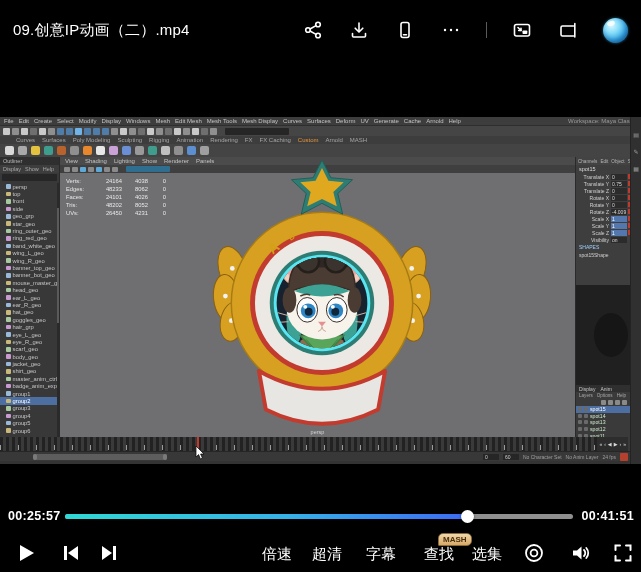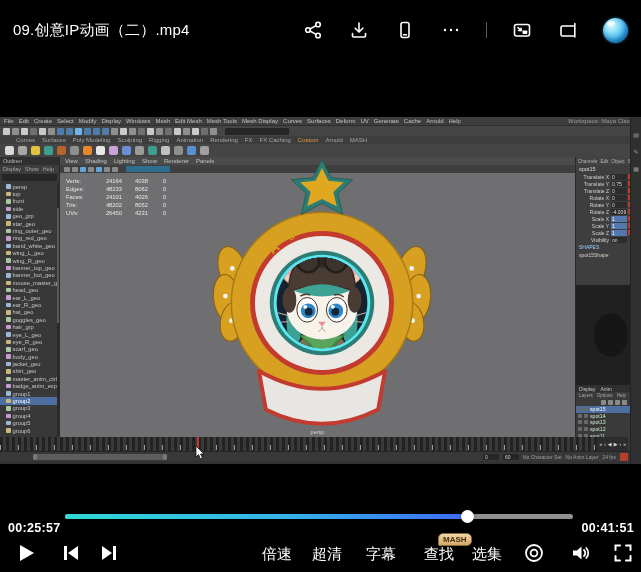--- a/index.html
+++ b/index.html
@@ -101,21 +101,21 @@
   .range-right { position:absolute; right:14px; top:1px; height:8px; display:flex; gap:4px; align-items:center; color:#9f9f9f; font-size:5px; }
   .rr-field { width:16px; height:6px; background:#262626; color:#cfcfcf; padding-left:2px; line-height:6px; }
   .anim-pref-btn { position:absolute; right:2px; top:1px; width:8px; height:8px; background:#b5402e; border-radius:1px; }
   .cmdline { position:absolute; left:0; top:344px; width:630px; height:3px; background:#333; }
 
   
   .cursor { position:absolute; left:195px; top:446px; z-index:40; }
 
   
   .progress-row { position:absolute; left:0; top:505px; width:100%; height:22px; }
-  .time { position:absolute; top:16px; color:#fff; font-size:12.5px; font-weight:700; letter-spacing:.3px; }
+  .time { position:absolute; top:4px; color:#fff; font-size:12.5px; font-weight:700; letter-spacing:.3px; }
   .time.current { left:8px; }
   .time.total { right:7px; }
   .progress-track { position:absolute; left:65px; top:9px; width:508px; height:5px; border-radius:3px; background:#8f8f8f; cursor:pointer; }
   .progress-fill { position:absolute; left:0; top:0; height:5px; border-radius:3px;
      background:linear-gradient(90deg,#2fd9d4 0%, #35b2e8 55%, #3d6bf5 100%); }
   .progress-thumb { position:absolute; top:-4px; width:13px; height:13px; border-radius:50%; background:#fff; box-shadow:0 0 3px rgba(0,0,0,.4); }
 
   .controls-row { position:absolute; left:0; top:532px; width:100%; height:40px; }
   .ctl-icon { position:absolute; top:8px; width:26px; height:26px; display:flex; align-items:center; justify-content:center; cursor:pointer; }
   .ctl-icon svg { width:22px; height:22px; }

